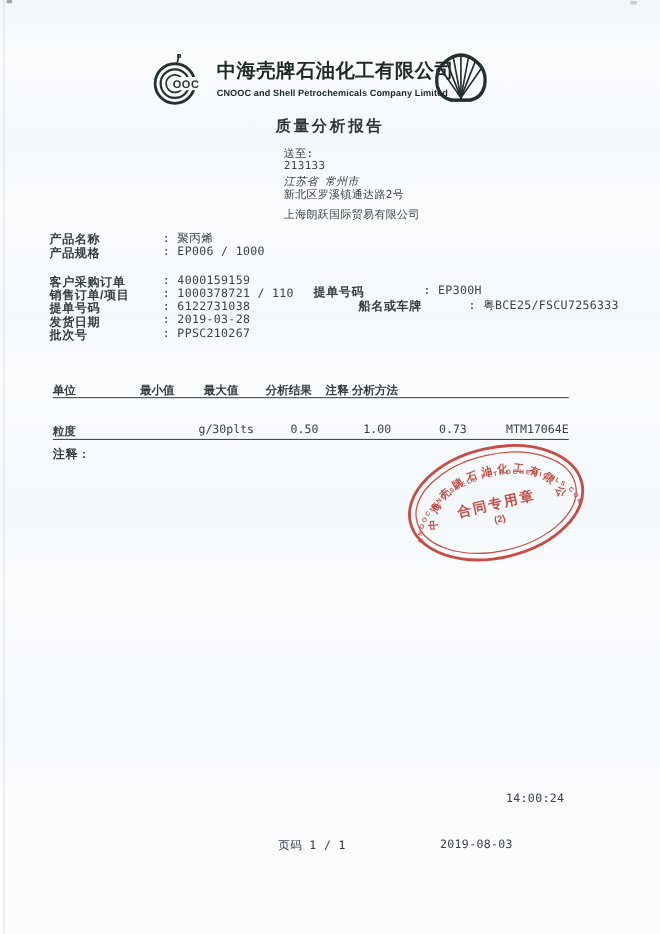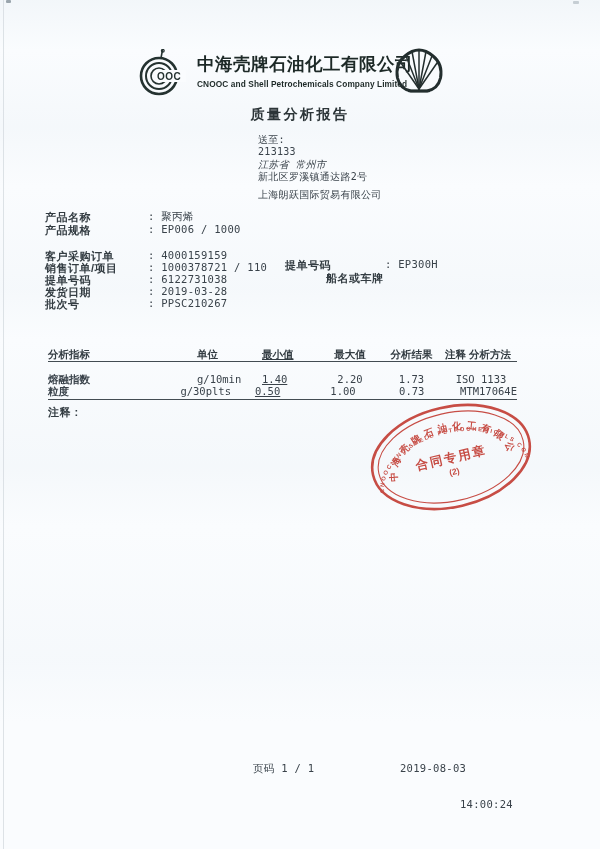--- a/index.html
+++ b/index.html
@@ -35,21 +35,21 @@
   .kv{display:flex;white-space:nowrap;}
   .kv .lbl{display:inline-block;}
   .kv-left .lbl{width:103px;}
   .kv-right .lbl{width:100px;}
 
   
   .tbl{left:48px;top:348px;width:469px;height:54px;}
   .trow{position:absolute;left:0;width:469px;display:flex;white-space:nowrap;}
   .c1{width:149px;text-align:left;}
   .c2{width:65px;text-align:left;}
-  .c3{width:60px;text-align:left;text-decoration:underline;}
+  .c3{width:60px;text-align:center;}
   .c4{width:56px;text-align:center;}
   .c5{width:67px;text-align:center;}
   .c6{width:72px;text-align:center;}
   .c6h{width:72px;text-align:left;}
   .th{font-size:10.5px;font-weight:bold;color:#333c42;}
   .td{font-size:10.5px;color:#39424a;}
   .tline{position:absolute;left:0;width:469px;height:1px;background:#434c52;}
 
   
   .stamp{left:366px;top:401px;width:170px;height:112px;transform:rotate(-13deg);transform-origin:50% 50%;opacity:.9;}
@@ -138,40 +138,32 @@
   <span class="lbl">批次号</span>
   <span class="val mono">: PPSC210267</span>
 </div>
 
 <div class="abs kv kv-right" style="left:285px;top:258px;">
   <span class="lbl">提单号码</span>
   <span class="val mono">: EP300H</span>
 </div>
 <div class="abs kv kv-right" style="left:285px;top:271px;margin-left:41px;">
   <span class="lbl">船名或车牌</span>
+  <span class="val mono">: 粤BCE25/FSCU7256333</span>
 </div>
 
 <div class="abs tbl">
   <div class="trow" style="top:0;">
-    <span class="th c1">分析指标</span>
     <span class="th c2">单位</span>
     <span class="th c3">最小值</span>
     <span class="th c4">最大值</span>
     <span class="th c5">分析结果</span>
     <span class="th c6h">注释 分析方法</span>
   </div>
   <div class="tline" style="top:13px;"></div>
-  <div class="trow mono" style="top:25px;">
-    <span class="td c1" style="font-family:'Liberation Sans',sans-serif;font-weight:bold;">熔融指数</span>
-    <span class="td c2">g/10min</span>
-    <span class="td c3">1.40</span>
-    <span class="td c4">2.20</span>
-    <span class="td c5">1.73</span>
-    <span class="td c6">ISO 1133</span>
-  </div>
   <div class="trow mono" style="top:37px;gap:24px;">
     <span class="td c1" style="font-family:'Liberation Sans',sans-serif;font-weight:bold;">粒度</span>
     <span class="td c2">g/30plts</span>
     <span class="td c3">0.50</span>
     <span class="td c4">1.00</span>
     <span class="td c5">0.73</span>
     <span class="td c6">MTM17064E</span>
   </div>
   <div class="tline" style="top:51px;"></div>
 </div>
@@ -194,13 +186,13 @@
     <text font-family="'Liberation Sans',sans-serif" font-size="9.5" font-weight="bold" fill="#c23b32" letter-spacing="4.5">
       <textPath href="#stamp-cn-arc" startOffset="2%">中海壳牌石油化工有限公司</textPath>
     </text>
     <text x="85" y="61" text-anchor="middle" font-family="'Liberation Sans',sans-serif" font-size="12.5" font-weight="bold" fill="#c23b32" letter-spacing="2">合同专用章</text>
     <text x="85" y="74" text-anchor="middle" font-family="'Liberation Sans',sans-serif" font-size="8.5" font-weight="bold" fill="#c23b32">(2)</text>
   </svg>
 </div>
 
 <div class="abs footer-text mono" style="left:253px;top:762px;">页码 1 / 1</div>
 <div class="abs footer-text mono" style="left:400px;top:762px;">2019-08-03</div>
-<div class="abs footer-text mono" style="left:460px;top:798px;">14:00:24</div>
+<div class="abs footer-text mono" style="left:460px;top:720px;">14:00:24</div>
 
 </body></html>

